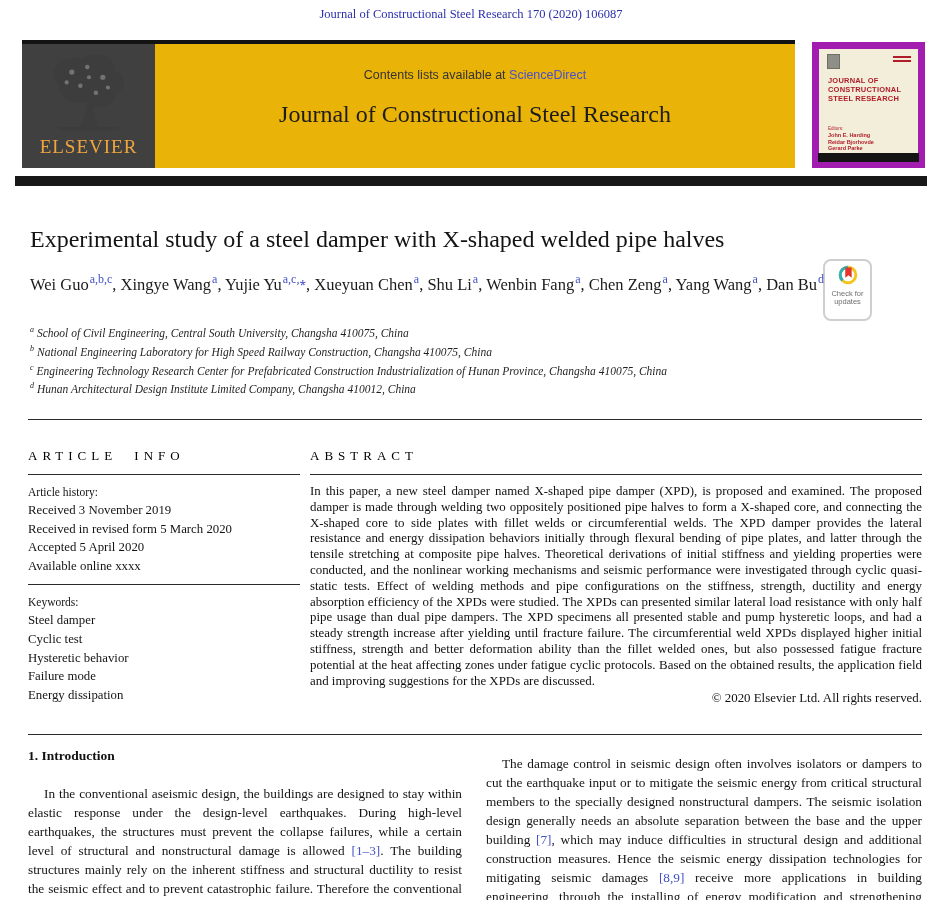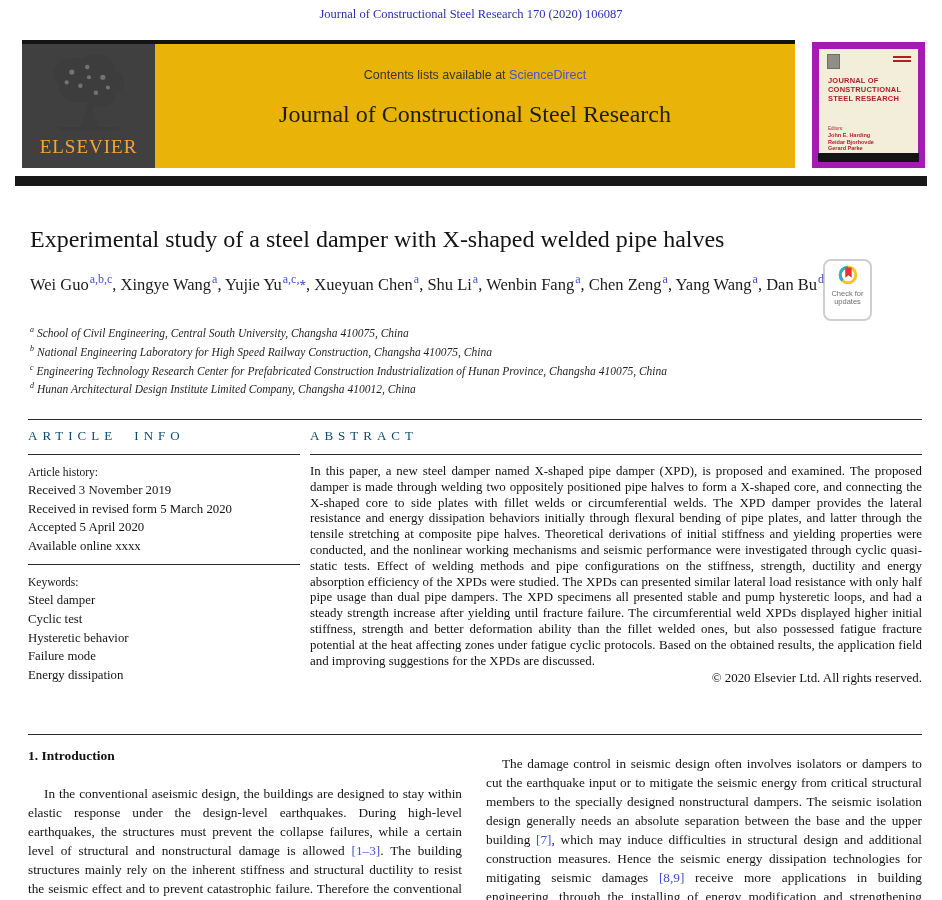--- a/index.html
+++ b/index.html
@@ -50,21 +50,21 @@
   .authors sup{font-size:12px;color:#4350c5;margin-left:1px;}
 
   .affils{position:absolute;left:30px;top:322px;width:880px;
           font-size:11.5px;font-style:italic;color:#1f1f1f;line-height:15px;}
   .affils sup{font-size:8px;margin-right:3px;}
 
   .hr{position:absolute;height:1px;background:#2a2a2a;}
   .hr-top{left:28px;top:419px;width:894px;}
   .hr-mid{left:28px;top:734px;width:894px;}
 
-  .sec-heading{font-size:13px;letter-spacing:5px;word-spacing:9px;color:#0c4a6e;}
+  .sec-heading{font-size:13px;letter-spacing:5px;word-spacing:9px;color:#000000;margin-top:20px;}
   .col-rule{height:1px;background:#2a2a2a;margin:10px 0 8px;}
 
   .info-col{position:absolute;left:28px;top:428px;width:272px;}
   .info-label{font-size:11.5px;line-height:18px;}
   .info-line{font-size:12.8px;line-height:18.6px;}
   .kw-rule{margin-top:9px;}
 
   .abs-col{position:absolute;left:310px;top:428px;width:612px;}
   .abs-text{margin:9px 0 0;font-size:12.9px;line-height:15.8px;text-align:justify;color:#111;}
   .abs-copyright{text-align:right;font-size:12.9px;margin-top:2px;color:#111;}

